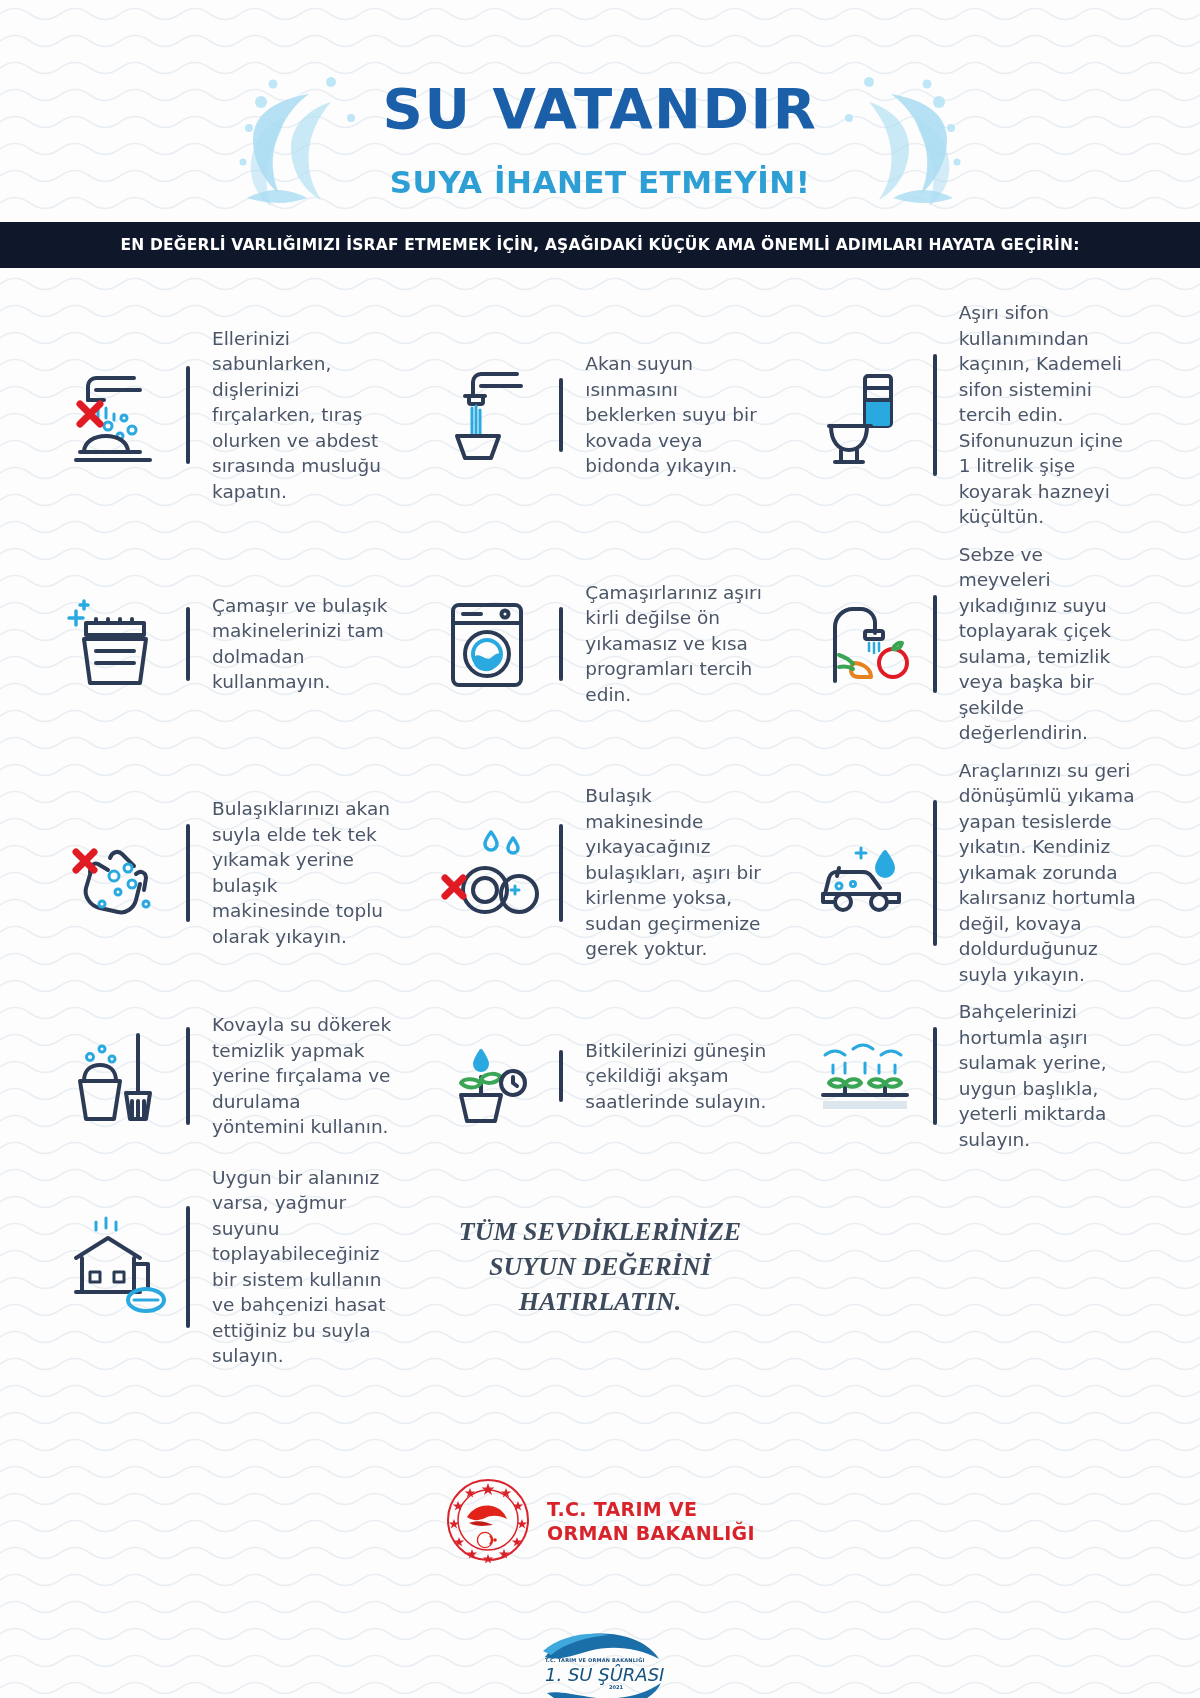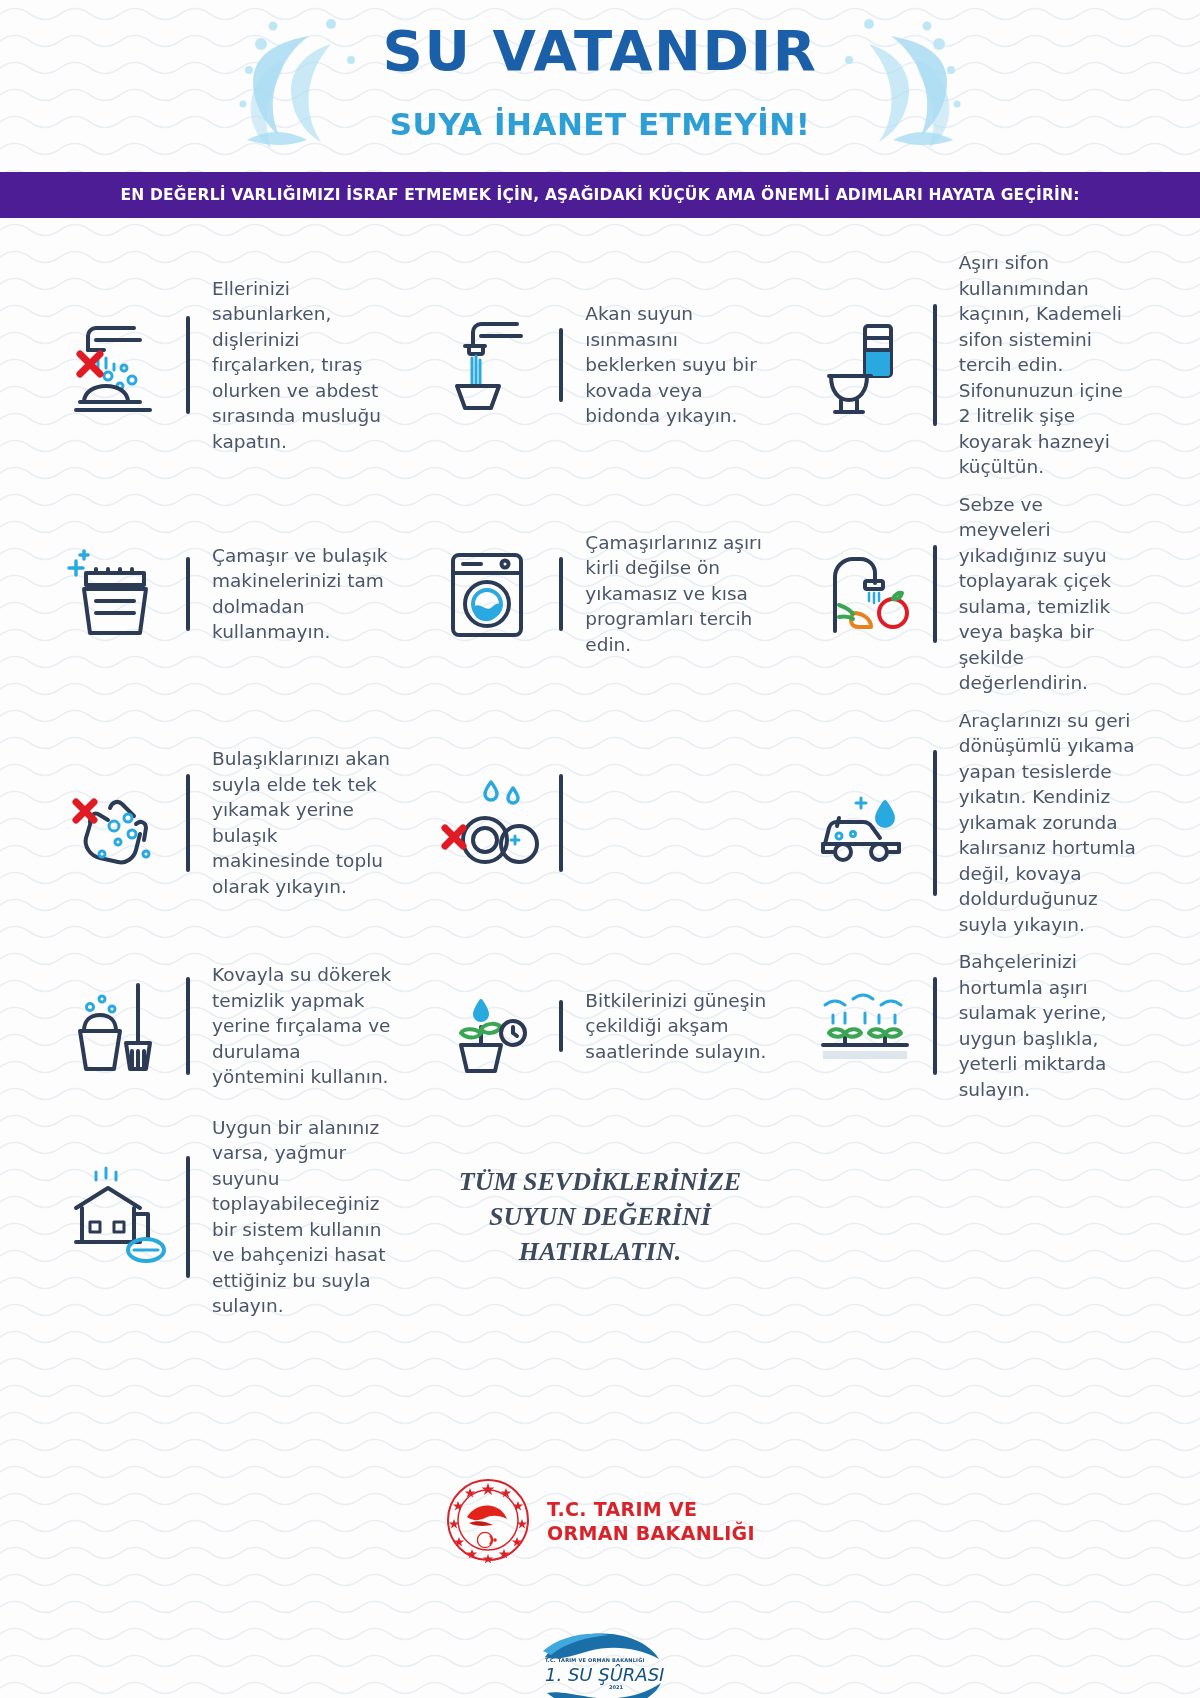--- a/index.html
+++ b/index.html
@@ -29,24 +29,24 @@
     position: relative;
     z-index: 2;
     width: 1200px;
     height: 1698px;
     display: flex;
     flex-direction: column;
   }
 
   
   .header {
-    height: 172px;
+    height: 222px;
     position: relative;
     display: flex;
-    align-items: flex-start;
+    align-items: flex-end;
     justify-content: center;
   }
   .header-inner {
     display: flex;
     align-items: center;
     justify-content: center;
     gap: 6px;
   }
   .splash { flex: 0 0 auto; }
   .titles { text-align: center; padding: 0 4px; }
@@ -62,21 +62,21 @@
     margin-top: 27px;
     font-size: 31px;
     font-weight: bold;
     letter-spacing: 0.5px;
     color: #2e9fd4;
     font-family: "DejaVu Sans", sans-serif;
   }
 
   
   .banner {
-    background: #4c1d95;
+    background: #0f172a;
     height: 46px;
     display: flex;
     align-items: center;
     justify-content: center;
     color: #ffffff;
     font-size: 15.5px;
     font-weight: bold;
     letter-spacing: 0.2px;
     font-family: "DejaVu Sans", sans-serif;
     white-space: nowrap;
@@ -316,21 +316,21 @@
           <path d="M56 28h26"></path>
           <path d="M57 40h24v24a2 2 0 0 1-2 2H59a2 2 0 0 1-2-2z" fill="#29a9e0" stroke="none"></path>
           <path d="M56 40h26"></path>
           <path d="M20 66h42"></path>
           <path d="M22 66c0 16 8 24 18 24s18-8 18-24"></path>
           <path d="M32 90v12M48 90v12"></path>
           <path d="M26 102h28"></path>
         </svg>
       </span>
       <span class="tip-bar"></span>
-      <p class="tip-text">Aşırı sifon kullanımından kaçının, Kademeli sifon sistemini tercih edin. Sifonunuzun içine 2 litrelik şişe koyarak hazneyi küçültün.</p>
+      <p class="tip-text">Aşırı sifon kullanımından kaçının, Kademeli sifon sistemini tercih edin. Sifonunuzun içine 1 litrelik şişe koyarak hazneyi küçültün.</p>
     </div>
 
     <div class="tip h3">
       <span class="tip-icon">
         <svg width="116" height="110" viewBox="0 0 116 110" xmlns="http://www.w3.org/2000/svg" fill="none" stroke="#2b3a55" stroke-width="4" stroke-linecap="round" stroke-linejoin="round">
           <path d="M24 34h58v12H24z"></path>
           <path d="M22 50h62l-6 44H28z"></path>
           <path d="M34 34v-4M46 34v-4M58 34v-4M70 34v-4"></path>
           <path d="M34 62h38M34 74h38"></path>
           <g stroke="#29a9e0" stroke-width="3.5">
@@ -414,20 +414,21 @@
           <path d="M84 60v32" stroke-dasharray="0 0" opacity="0"></path>
           <g stroke="#29a9e0" stroke-width="3">
             <path d="M80 68l0 8M76 72l8 0"></path>
           </g>
           <g stroke="#e01b24" stroke-width="7">
             <path d="M10 60l18 18M28 60l-18 18"></path>
           </g>
         </svg>
       </span>
       <span class="tip-bar"></span>
+      <p class="tip-text">Bulaşık makinesinde yıkayacağınız bulaşıkları, aşırı bir kirlenme yoksa, sudan geçirmenize gerek yoktur.</p>
     </div>
 
     <div class="tip h6">
       <span class="tip-icon">
         <svg width="116" height="110" viewBox="0 0 116 110" xmlns="http://www.w3.org/2000/svg" fill="none" stroke="#2b3a55" stroke-width="4" stroke-linecap="round" stroke-linejoin="round">
           <path d="M76 34c0 0-8 11-8 16a8 8 0 0 0 16 0c0-5-8-16-8-16z" fill="#29a9e0" stroke="#29a9e0"></path>
           <g stroke="#29a9e0" stroke-width="3">
             <path d="M52 30l0 10M47 35l10 0"></path>
           </g>
           <path d="M16 76l4-16a8 8 0 0 1 8-6h26c4 0 7 2 9 5l8 11"></path>

